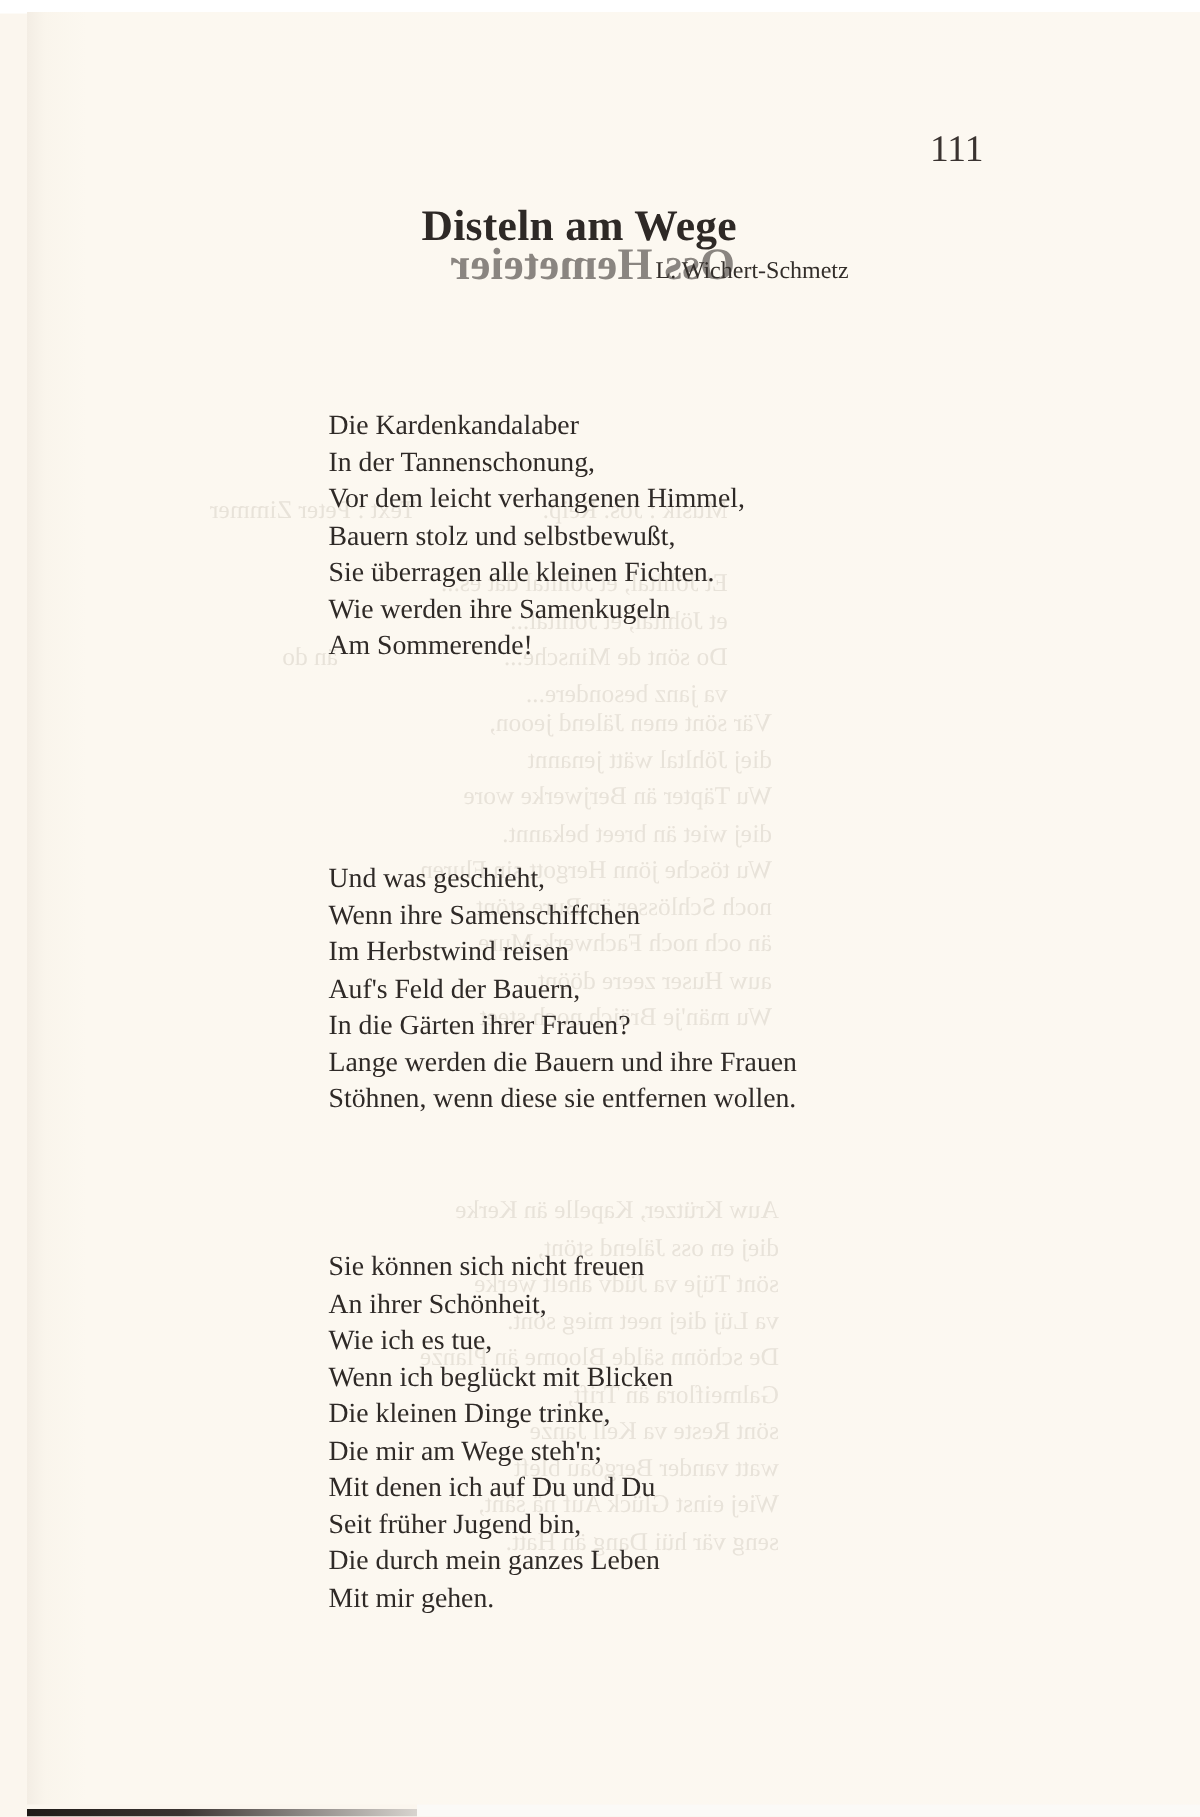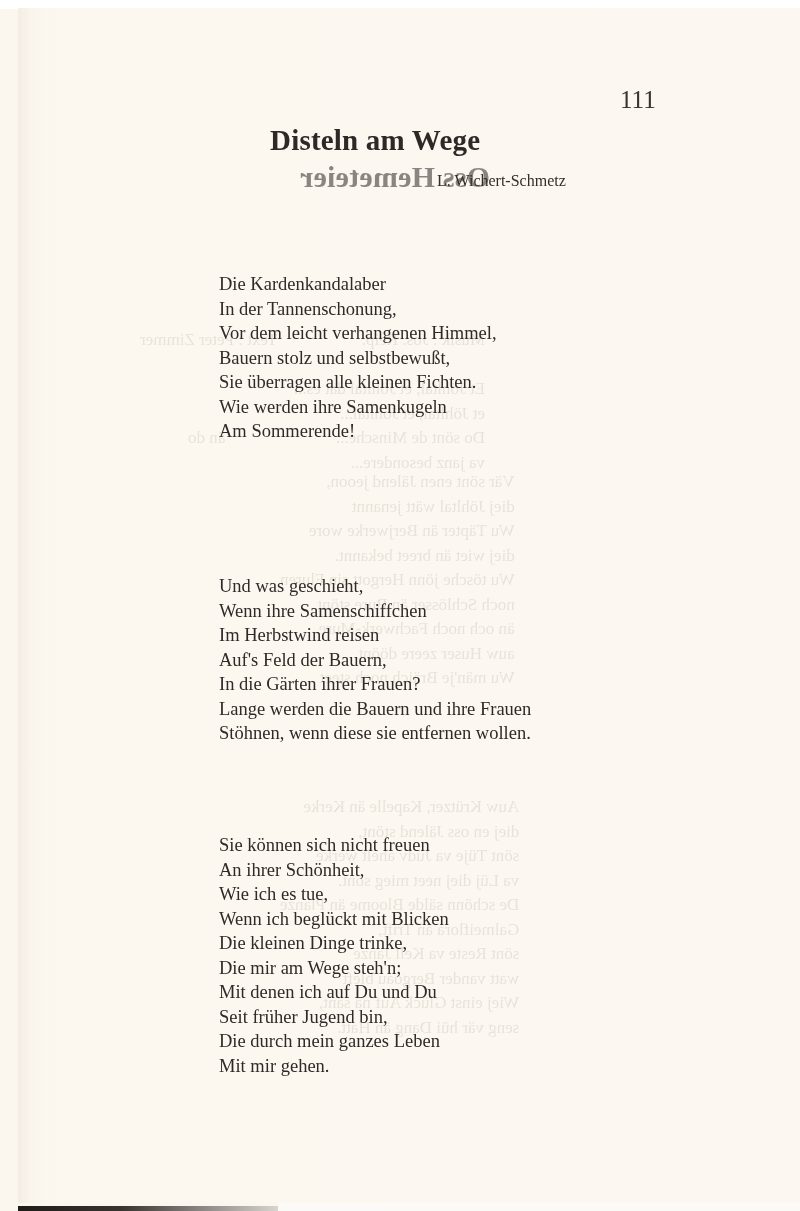--- a/index.html
+++ b/index.html
@@ -142,21 +142,21 @@
 sönt Tüje va Jüdv ahelt werke
 va Lüj diej neet mieg sönt.
 De schönn sälde Bloome än Planze
 Galmeiflora än Trift,
 sönt Reste va Kell Janze
 watt vander Bergoau bleft
 Wiej einst Glück Auf nä sänt,
 seng vär hüi Dang än Hatt.</div>
 
 <div class="page-number">111</div>
-<h1 class="title" style="margin:0">Disteln am Wege</h1>
+<h1 class="title" style="margin:11px">Disteln am Wege</h1>
 <div class="author">L. Wichert-Schmetz</div>
 
 <ul class="stanza s1">
   <li>Die Kardenkandalaber</li>
   <li>In der Tannenschonung,</li>
   <li>Vor dem leicht verhangenen Himmel,</li>
   <li>Bauern stolz und selbstbewußt,</li>
   <li>Sie überragen alle kleinen Fichten.</li>
   <li>Wie werden ihre Samenkugeln</li>
   <li>Am Sommerende!</li>

